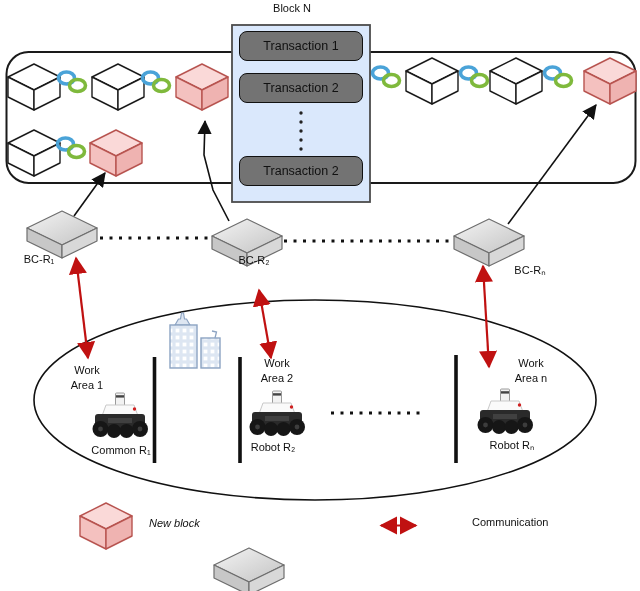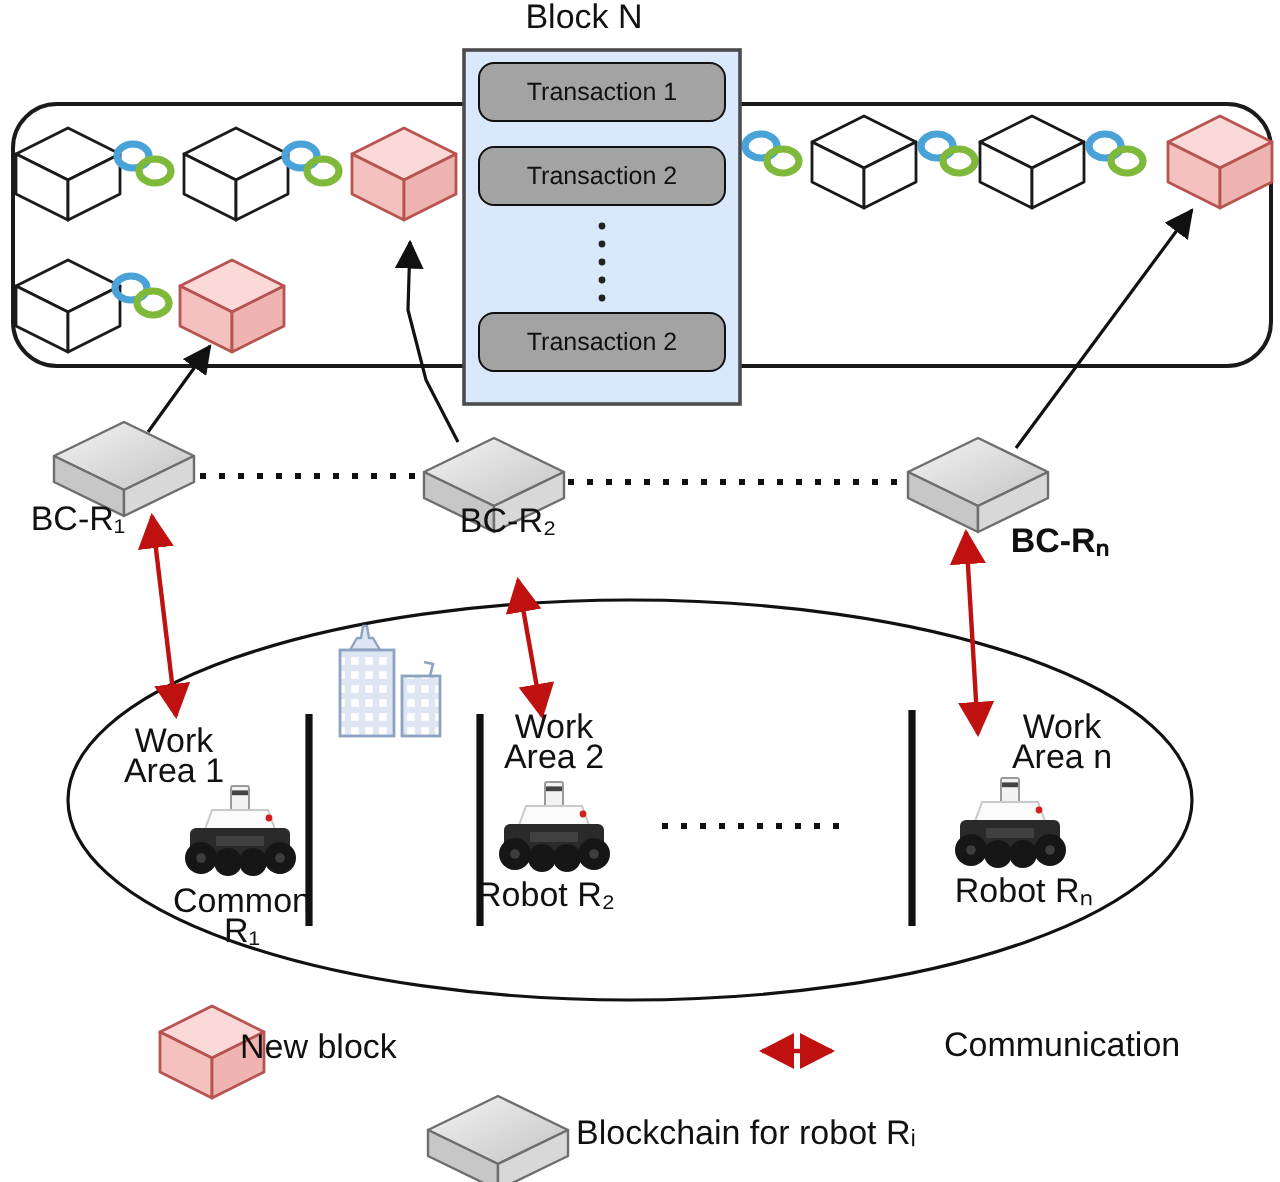--- a/index.html
+++ b/index.html
@@ -1,21 +1,21 @@
 <!DOCTYPE html>
 <html><head>
 <meta charset="utf-8">
 <style>
   html,body{margin:0;padding:0;background:#fff;}
   .stage{position:relative;width:640px;height:591px;background:#fff;overflow:hidden;
          font-family:"Liberation Sans",sans-serif;color:#111;}
   .stage svg{position:absolute;left:0;top:0;}
-  .lbl{position:absolute;font-size:17px;line-height:15px;color:#111;white-space:pre-line;}
+  .lbl{position:absolute;font-size:11px;line-height:15px;color:#111;white-space:pre-line;}
   .c{text-align:center;}
-  .tx{position:absolute;left:239px;width:124px;height:30px;background:#a3a3a3;
+  .tx{position:absolute;left:239px;width:124px;height:30px;background:#737373;
       border:1.6px solid #111;border-radius:8px;display:flex;align-items:center;
       justify-content:center;font-size:12.5px;color:#111;box-sizing:border-box;}
 </style>
 </head>
 <body>
 
 <div class="stage">
 
 <svg width="640" height="591" viewBox="0 0 640 591">
   <defs>
@@ -142,30 +142,29 @@
     </div>
 <div class="tx" style="top:73px;">
       <span>Transaction 2</span>
     </div>
 <div class="tx" style="top:156px;">
       <span>Transaction 2</span>
     </div>
 
 <div class="lbl c" style="left:13px;top:252px;width:52px;">BC-R₁</div>
 <div class="lbl c" style="left:226px;top:253px;width:56px;">BC-R₂</div>
-<div class="lbl c" style="left:504px;top:263px;width:52px;font-weight:bold;">BC-Rₙ</div>
+<div class="lbl c" style="left:504px;top:263px;width:52px;">BC-Rₙ</div>
 
 <div class="lbl c" style="left:47px;top:363px;width:80px;">Work
 Area 1</div>
 <div class="lbl c" style="left:237px;top:356px;width:80px;">Work
 Area 2</div>
 <div class="lbl c" style="left:491px;top:356px;width:80px;">Work
 Area n</div>
 
 <div class="lbl c" style="left:81px;top:443px;width:80px;">Common R₁</div>
 <div class="lbl c" style="left:233px;top:440px;width:80px;">Robot R₂</div>
 <div class="lbl c" style="left:472px;top:438px;width:80px;">Robot Rₙ</div>
 
-<div class="lbl" style="left:120px;top:516px;width:120px;">New block</div>
+<div class="lbl" style="left:149px;top:516px;width:120px;font-style:italic;">New block</div>
 <div class="lbl" style="left:424px;top:515px;width:130px;margin-left:48px;">Communication</div>
-<div class="lbl" style="left:288px;top:559px;width:170px;">Blockchain for robot Rᵢ</div>
 
 </div>
 
 </body></html>

